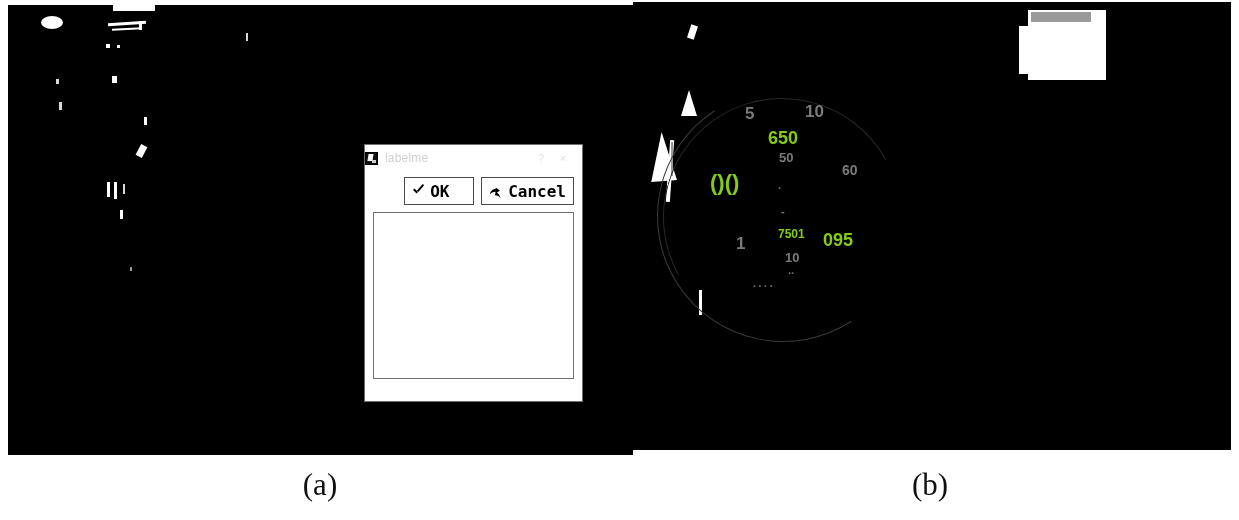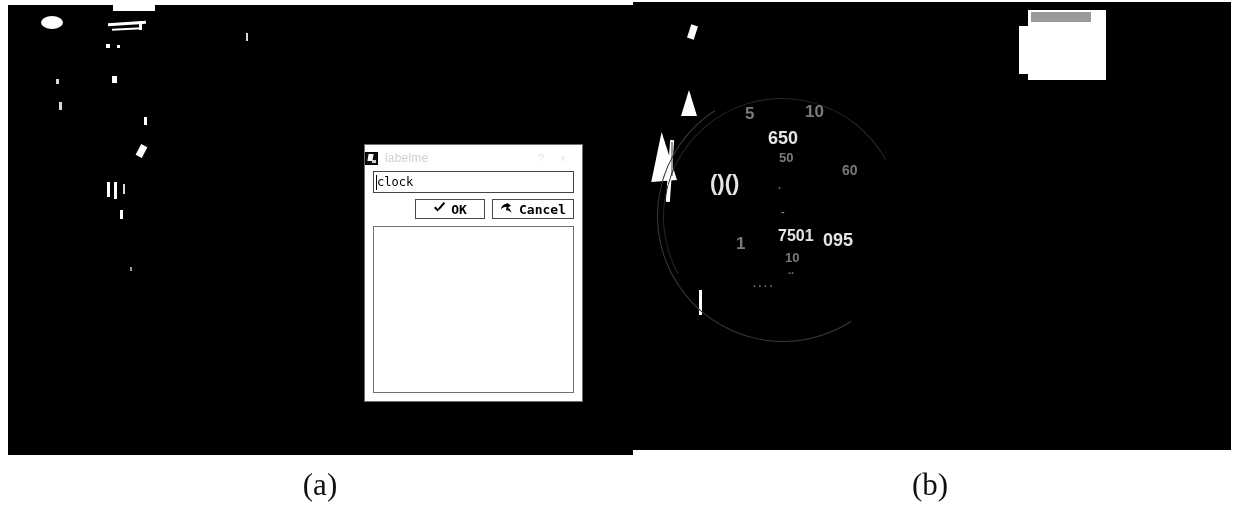--- a/index.html
+++ b/index.html
@@ -68,21 +68,21 @@
     border-right-color: transparent;
   }
   .faint-text {
     position: absolute;
     color: #7a7a7a;
     font-family: "Liberation Sans", sans-serif;
     font-weight: bold;
     white-space: nowrap;
     user-select: none;
   }
-  .faint-text.bright { color: #e5e5e5; }
+  .faint-text.bright { color: #84cc16; }
 
   
   .dialog {
     position: absolute;
     background: #ffffff;
     border: 1px solid #6f6f6f;
     box-sizing: border-box;
     font-family: "DejaVu Sans Mono", monospace;
   }
   #dialog-a {
@@ -176,30 +176,29 @@
     display: flex;
     justify-content: flex-end;
     gap: 7px;
     margin-top: 6px;
   }
 
   .btn {
     box-sizing: border-box;
     border: 1px solid #4a4a4a;
     background: #ffffff;
-    height: 20px;
+    height: 28px;
     min-width: 70px;
     display: flex;
     align-items: center;
-    justify-content: center;
     gap: 5px;
     padding: 0 7px;
     font-family: "DejaVu Sans Mono", monospace;
     font-weight: bold;
-    font-size: 13px;
+    font-size: 16px;
     color: #000000;
   }
 
   .check-icon {
     width: 13px; height: 11px;
     position: relative;
     flex: 0 0 auto;
   }
   .check-icon::before {
     content: "";
@@ -274,21 +273,20 @@
     <div class="mark dim2" style="left:122px; top:265px; width:2px;  height:4px;"></div>
 
     <div class="dialog" id="dialog-a">
       <div class="titlebar">
         <span class="app-icon"></span>
         <span class="title-text">labelme</span>
         <span class="title-btn help">?</span>
         <span class="title-btn close">×</span>
       </div>
       <div class="dlg-body">
-        <div class="text-field" title="clock">clock</div>
         <div class="btn-row">
           <div class="btn">
             <span class="check-icon"></span>
             <span>OK</span>
           </div>
           <div class="btn">
             <span class="arrow-icon">
               <svg viewBox="0 0 16 14" width="14" height="12" aria-hidden="true">
                 <path d="M7.5 1.2 C3.4 1.2 1.3 4.2 0.9 7.6 C2.4 5.2 4.6 4.3 7.5 4.3 L7.5 6.6 L12.6 3.0 L7.5 -0.6 Z" fill="#000000"></path>
                 <path d="M7.8 5.0 C10.5 6.0 12.4 8.0 13.4 11.8 C11.2 9.3 9.2 8.4 6.6 8.6 Z" fill="#000000"></path>
@@ -320,21 +318,21 @@
 
     <div class="faint-text" style="left:112px; top:102px; font-size:17px;">5</div>
     <div class="faint-text" style="left:172px; top:100px; font-size:17px;">10</div>
     <div class="faint-text bright" style="left:135px; top:126px; font-size:18px;">650</div>
     <div class="faint-text" style="left:146px; top:148px; font-size:13px;">50</div>
     <div class="faint-text bright" style="left:77px;  top:168px; font-size:22px;">()()</div>
     <div class="faint-text" style="left:209px; top:160px; font-size:14px;">60</div>
     <div class="faint-text" style="left:145px; top:177px; font-size:11px;">.</div>
     <div class="faint-text" style="left:148px; top:203px; font-size:11px;">-</div>
     <div class="faint-text" style="left:103px; top:232px; font-size:17px;">1</div>
-    <div class="faint-text bright" style="left:145px; top:225px; font-size:16px;">7501</div>
+    <div class="faint-text bright" style="left:145px; top:225px; font-size:12px;">7501</div>
     <div class="faint-text bright" style="left:190px; top:228px; font-size:18px;">095</div>
     <div class="faint-text" style="left:152px; top:248px; font-size:13px;">10</div>
     <div class="faint-text" style="left:155px; top:262px; font-size:11px;">..</div>
     <div class="faint-text" style="left:120px; top:276px; font-size:10px;">. . . .</div>
 
   </div>
 
   <div class="caption" id="caption-a">(a)</div>
   <div class="caption" id="caption-b">(b)</div>
 

